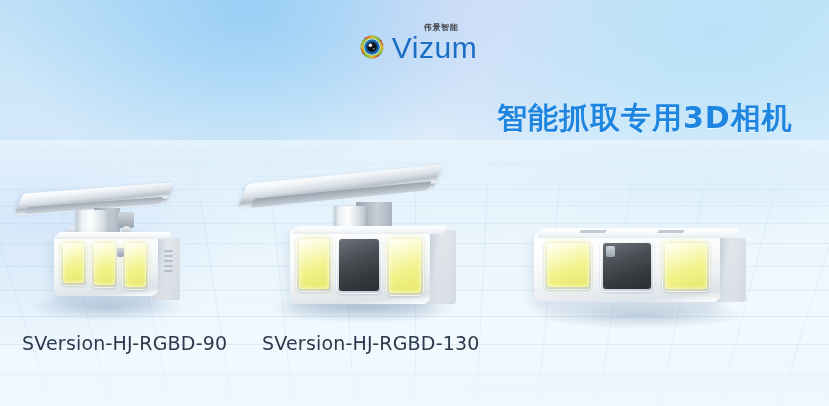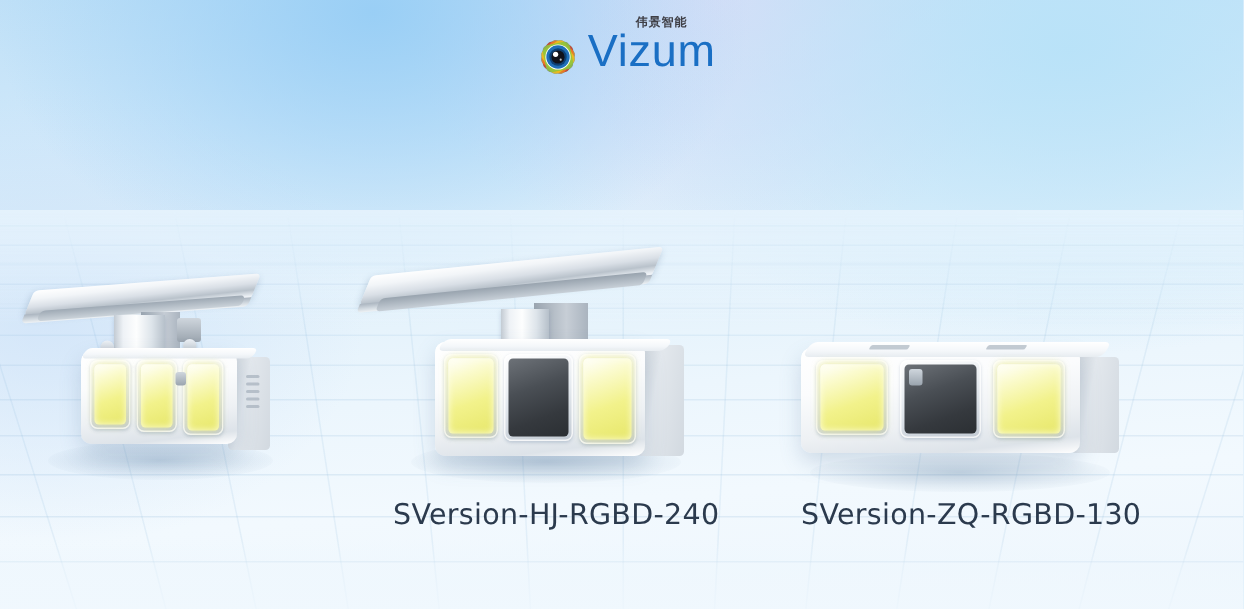--- a/index.html
+++ b/index.html
@@ -27,21 +27,21 @@
            transform-origin:top center; }
   .grid-fade{ position:absolute; left:0; right:0; top:0; height:78px;
     background:linear-gradient(180deg, rgba(232,244,253,1) 0%, rgba(232,244,253,0) 100%); }
 
   
   .top-lines{ position:absolute; left:0; right:0; top:150px; height:60px; opacity:.5; }
   .top-lines i{ position:absolute; left:0; right:0; height:1px; background:rgba(150,190,222,.35); }
 
   
   .logo-block{ position:absolute; left:0; right:0; top:18px; height:58px;
-    display:flex; justify-content:center; gap:0; }
+    display:flex; align-items:center; justify-content:center; gap:0; }
   .logo-mark{ width:40px; height:40px; position:relative; flex:0 0 auto; }
   .word-col{ position:relative; padding-top:2px; }
   .word-cn{ position:absolute; top:-9px; left:32px;
     font-size:8px; color:#3f3f46; letter-spacing:.6px; white-space:nowrap;
     font-family:"Liberation Sans", sans-serif; font-weight:700;}
   .word-en{ font-size:30px; line-height:30px; color:#1a6fc4; letter-spacing:.5px;
     font-family:Liberation Sans, sans-serif; font-weight:400; }
 
   
   .headline{ position:absolute; top:98px; font-size:30px; font-weight:700; letter-spacing:1px;
@@ -177,20 +177,21 @@
           <circle cx="4.5" cy="4.5" r="1.8" fill="#ffffff" opacity=".75"></circle>
         </g>
       </svg>
     </div>
     <div class="word-col">
       <div class="word-cn">伟景智能</div>
       <div class="word-en">Vizum</div>
     </div>
   </div>
 
+  <div class="headline" id="h-right">智能抓取专用3D相机</div>
 
   <div class="device" style="left:18px; top:182px; width:190px; height:140px;">
     <div class="gshadow" style="left:14px; top:112px; width:150px; height:26px;"></div>
 
     <div class="visor" style="left:4px; top:6px; width:146px; height:17px; transform:skewX(-26deg) rotate(-4.5deg);">
       <div class="visor-lip"></div>
     </div>
     <div class="visor" style="left:10px; top:20px; width:132px; height:7px; transform:skewX(-26deg) rotate(-4.5deg);
                 background:linear-gradient(180deg,#9ea9b4 0%,#cbd3da 100%); box-shadow:none;"></div>
 
@@ -266,16 +267,16 @@
         <span class="dark"></span>
       </div>
     <div class="win" style="left:144px; top:30px; width:48px; height:52px;">
         <span class="glow"></span>
       </div>
 
     <div class="chip" style="left:88px; top:36px; width:9px; height:11px;"></div>
   </div>
 
   <div class="band"></div>
-  <div class="plabel" id="lbl-1">SVersion-HJ-RGBD-240</div>
-  <div class="plabel" id="lbl-2">SVersion-ZQ-RGBD-130</div>
+  <div class="plabel" id="lbl-0">SVersion-HJ-RGBD-90</div>
+  <div class="plabel" id="lbl-1">SVersion-HJ-RGBD-130</div>
 
 </div>
 
 </body></html>

